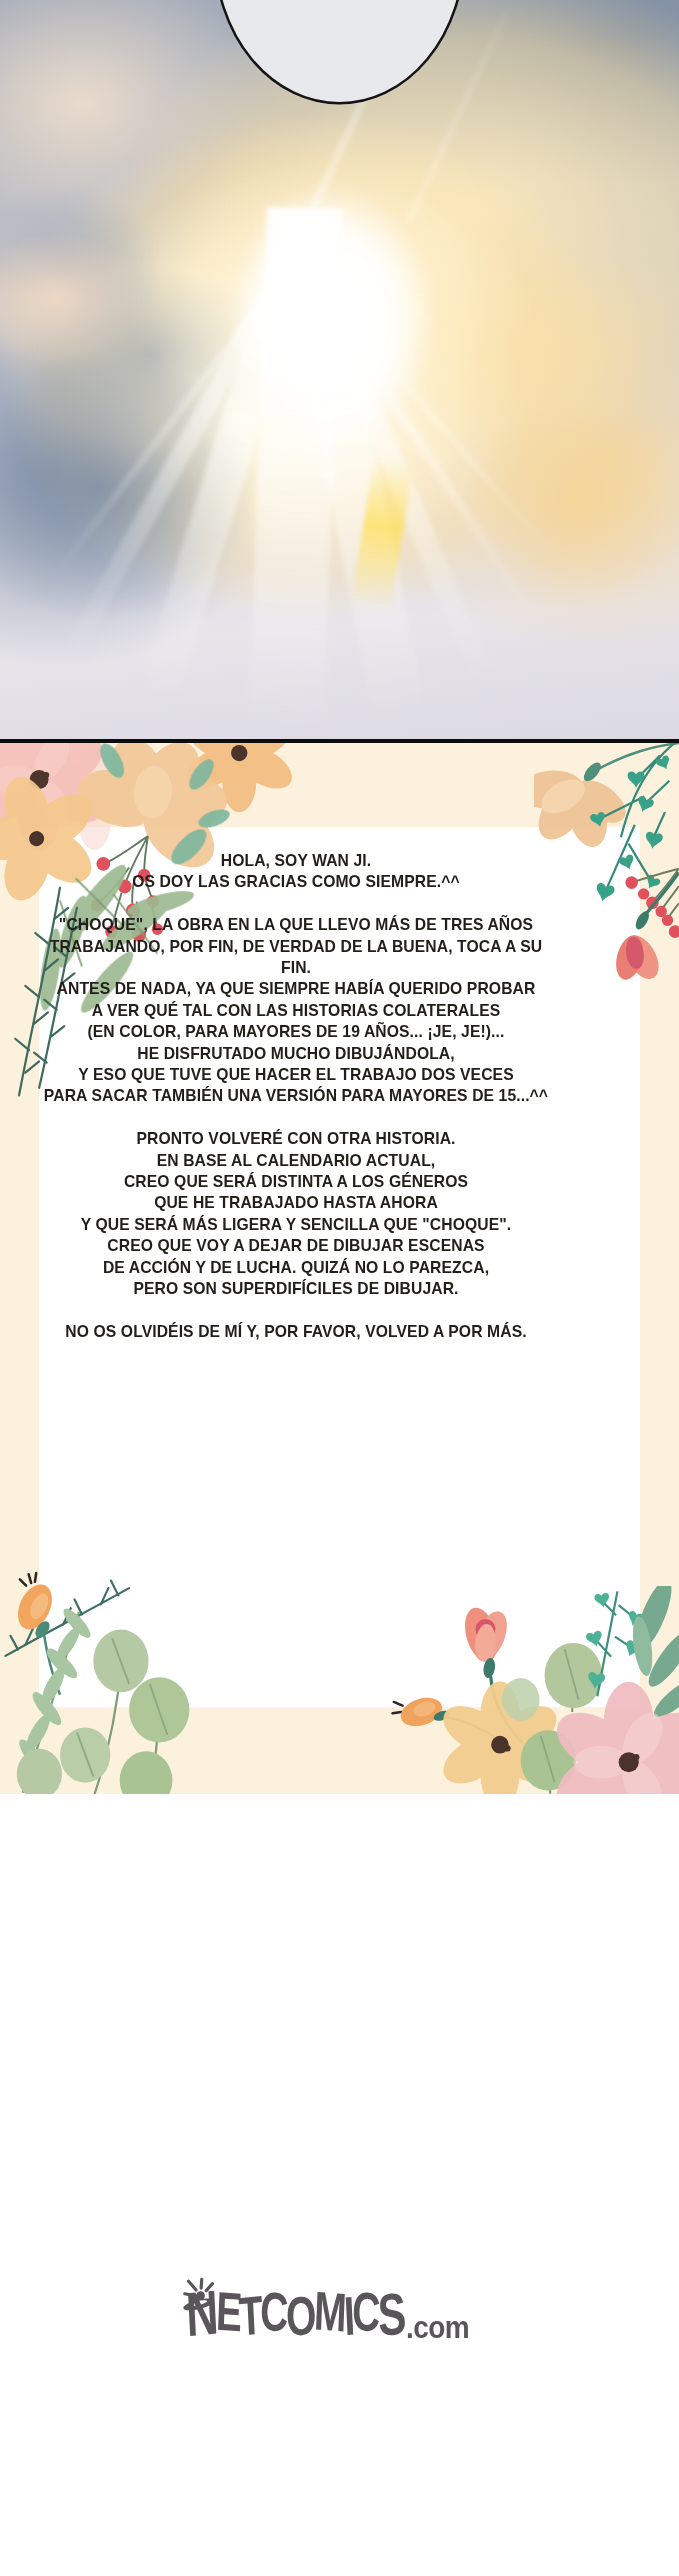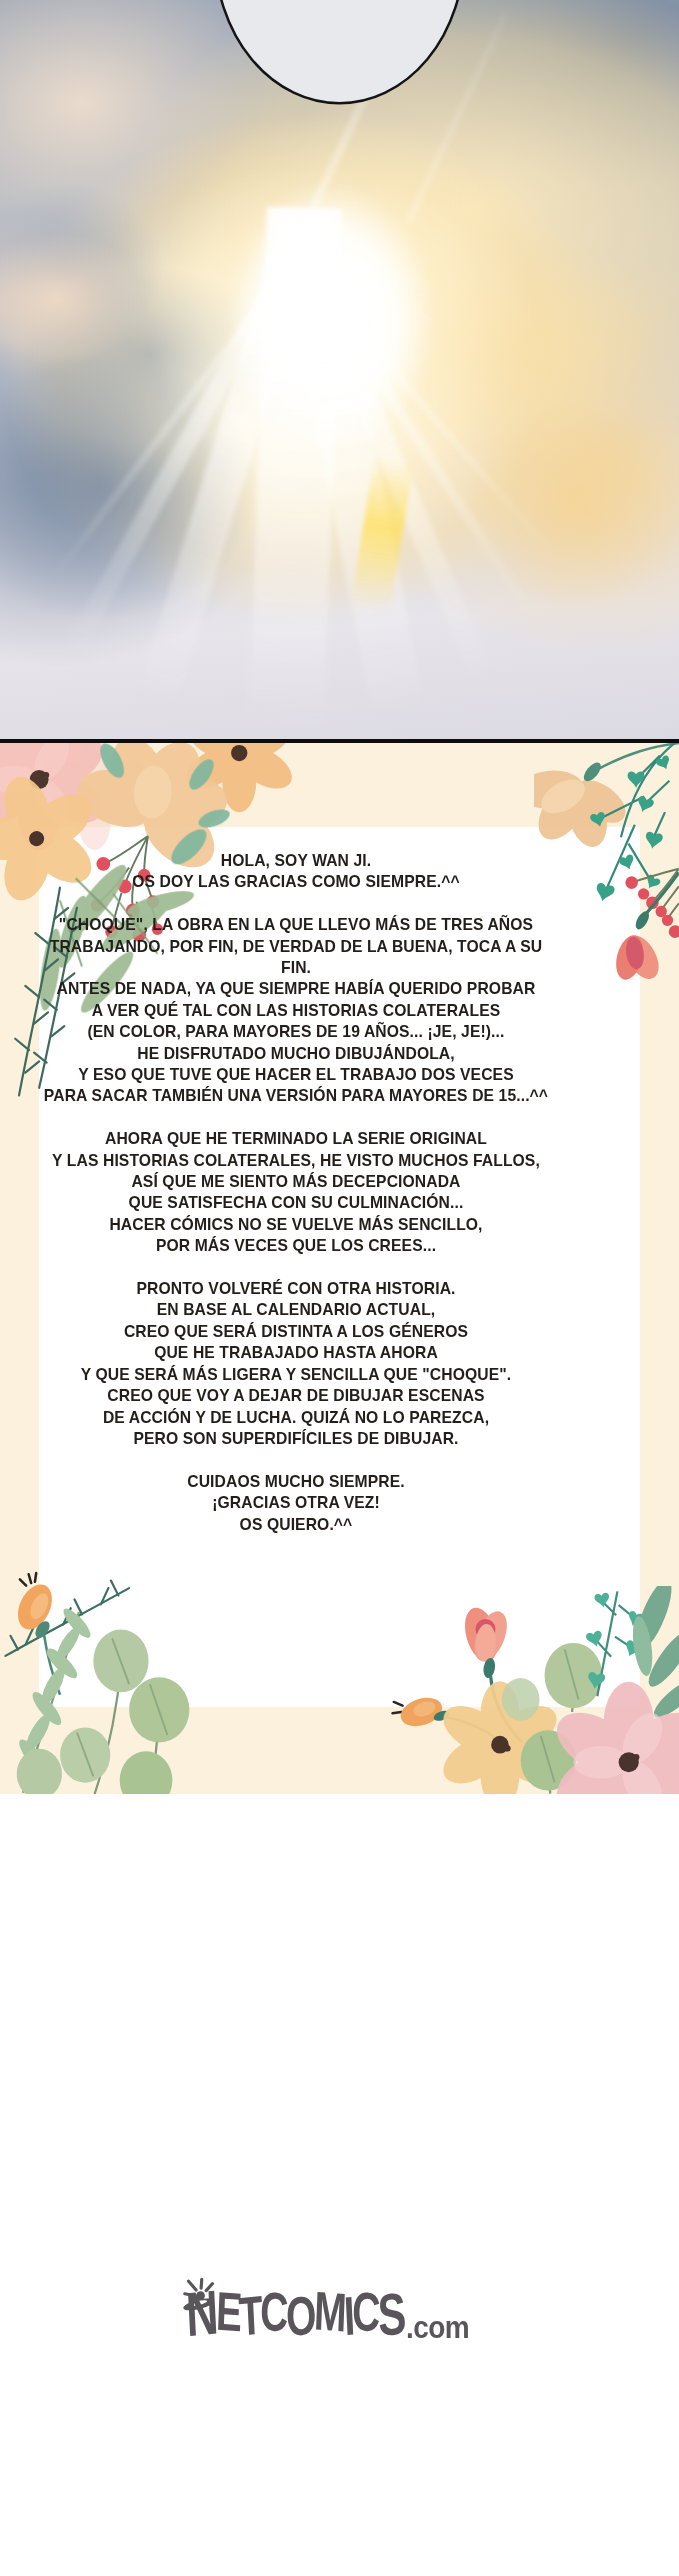--- a/index.html
+++ b/index.html
@@ -380,23 +380,22 @@
           <ellipse transform="rotate(270)" cy="-44" rx="26" ry="44"></ellipse>
         </g>
         <circle r="16" fill="#4a332c"></circle>
           <circle cx="12" cy="-8" r="5" fill="#4a332c"></circle>
       </g>
     </svg>
 
     <div class="letter-text">
       <p>HOLA, SOY WAN JI.<br>OS DOY LAS GRACIAS COMO SIEMPRE.^^</p>
       <p>"CHOQUE", LA OBRA EN LA QUE LLEVO MÁS DE TRES AÑOS<br>TRABAJANDO, POR FIN, DE VERDAD DE LA BUENA, TOCA A SU FIN.<br>ANTES DE NADA, YA QUE SIEMPRE HABÍA QUERIDO PROBAR<br>A VER QUÉ TAL CON LAS HISTORIAS COLATERALES<br>(EN COLOR, PARA MAYORES DE 19 AÑOS... ¡JE, JE!)...<br>HE DISFRUTADO MUCHO DIBUJÁNDOLA,<br>Y ESO QUE TUVE QUE HACER EL TRABAJO DOS VECES<br>PARA SACAR TAMBIÉN UNA VERSIÓN PARA MAYORES DE 15...^^</p>
-      <p>AHORA QUE HE TERMINADO LA SERIE ORIGINAL<br>Y LAS HISTORIAS COLATERALES, HE VISTO MUCHOS FALLOS,<br>ASÍ QUE ME SIENTO MÁS DECEPCIONADA<br>QUE SATISFECHA CON SU CULMINACIÓN...<br>HACER CÓMICS NO SE VUELVE MÁS SENCILLO,<br>POR MÁS VECES QUE LOS CREES...</p>
       <p>PRONTO VOLVERÉ CON OTRA HISTORIA.<br>EN BASE AL CALENDARIO ACTUAL,<br>CREO QUE SERÁ DISTINTA A LOS GÉNEROS<br>QUE HE TRABAJADO HASTA AHORA<br>Y QUE SERÁ MÁS LIGERA Y SENCILLA QUE "CHOQUE".<br>CREO QUE VOY A DEJAR DE DIBUJAR ESCENAS<br>DE ACCIÓN Y DE LUCHA. QUIZÁ NO LO PAREZCA,<br>PERO SON SUPERDIFÍCILES DE DIBUJAR.</p>
-      <p>CUIDAOS MUCHO SIEMPRE.<br>¡GRACIAS OTRA VEZ!<br>OS QUIERO.^^</p>
+      <p>NO OS OLVIDÉIS DE MÍ Y, POR FAVOR, VOLVED A POR MÁS.</p>
     </div>
   </section>
 
   <footer class="footer">
     <svg class="sparkle" width="39" height="38" viewBox="0 0 62 60">
       <g stroke="#59555a" stroke-width="5" stroke-linecap="round">
         <path d="M24,22 L12,8"></path>
           <path d="M32,19 L33,5"></path>
           <path d="M40,23 L50,12"></path>
           <path d="M16,30 L6,28"></path>

